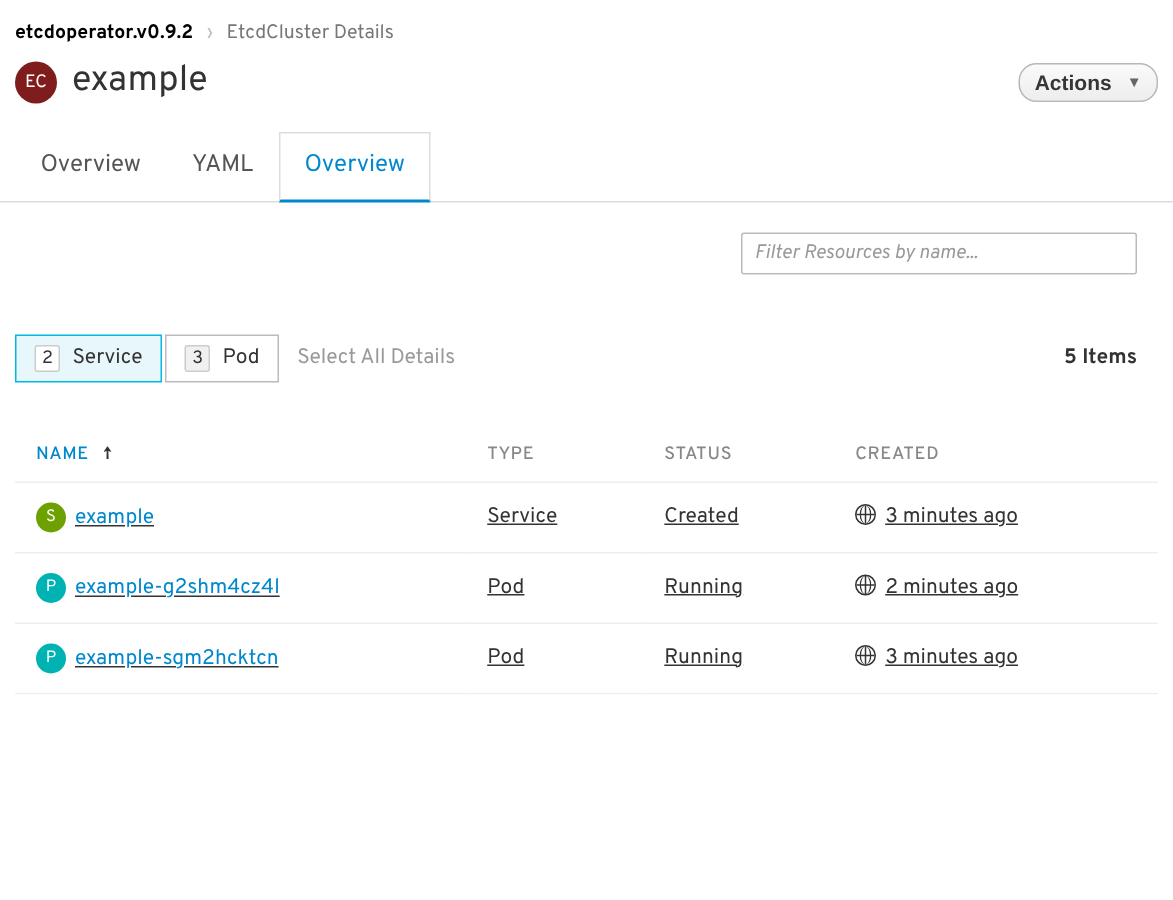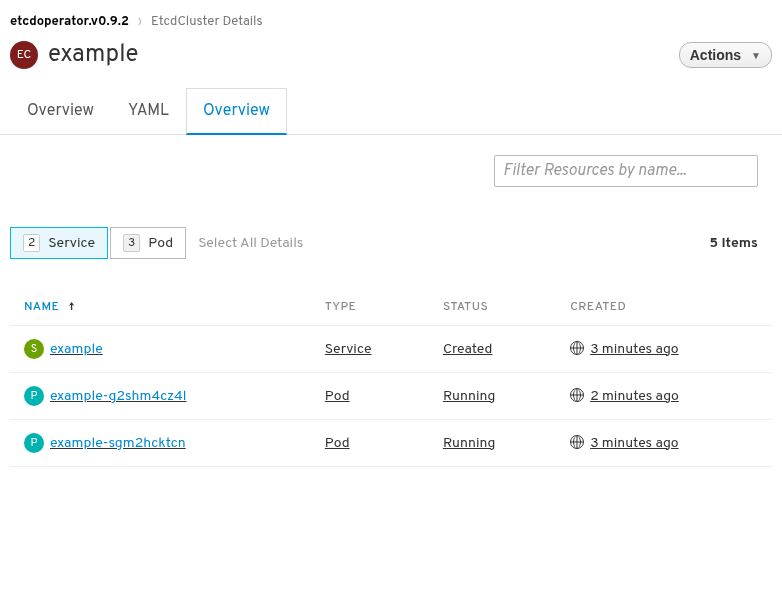--- a/index.html
+++ b/index.html
@@ -87,21 +87,21 @@
 
     .filter-row {
       display: flex;
       justify-content: flex-end;
       padding: 20px 24px 10px 24px;
     }
     .filter-input {
       width: 264px;
       padding: 5px 8px;
       border: 1px solid #bbb;
-      font-size: 16px;
+      font-size: 13px;
       font-family: inherit;
       border-radius: 2px;
     }
     .filter-input::placeholder { font-style: italic; color: #999; }
 
     .chip-row {
       display: flex;
       align-items: center;
       padding: 0 10px;
       margin-top: 30px;

